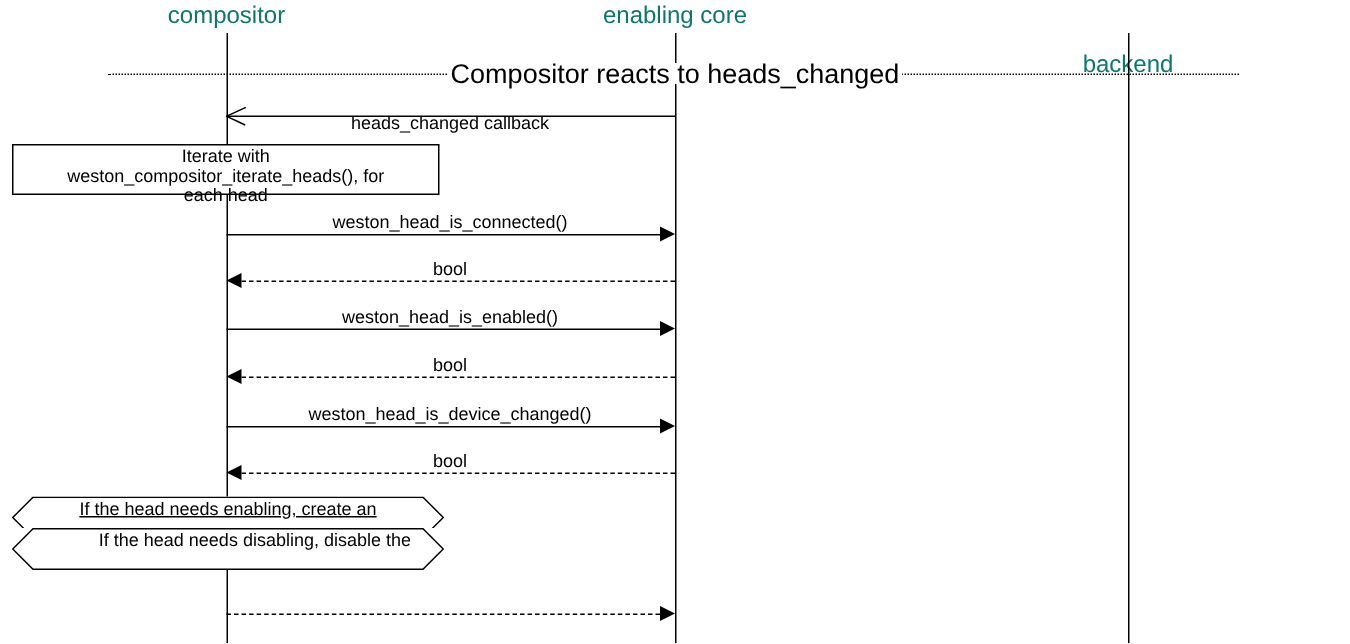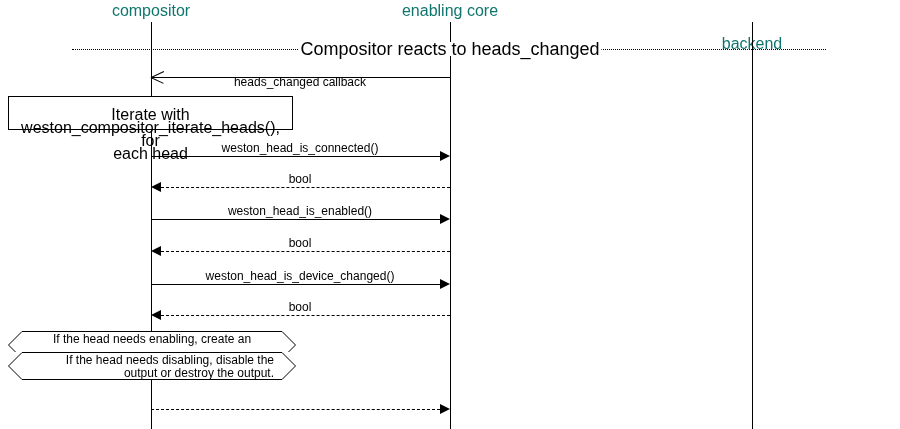--- a/index.html
+++ b/index.html
@@ -97,24 +97,24 @@
     transform-origin: 0 0;
   }
   .arrow-open-left::before { transform: rotate(-25deg); }
   .arrow-open-left::after  { transform: rotate(25deg); }
 
   .note-box {
     position: absolute;
     box-sizing: border-box;
     border: 1px solid #000000;
     background: #ffffff;
-    font-size: 16px;
+    font-size: 12px;
     line-height: 13px;
     text-align: center;
-    padding: 11px 4px;
+    padding: 1px 4px;
   }
   .condition-box {
     position: absolute;
     box-sizing: border-box;
     background: #ffffff;
     font-size: 12px;
     line-height: 13px;
     text-align: center;
   }
   .condition-box svg {
@@ -176,30 +176,29 @@
 
   <div class="msg-label" style="left:300px; top:300px;">bool</div>
   <div class="msg-line-dashed" style="left:161px; top:315px; width:289px;"></div>
   <div class="arrow-filled-left" style="left:151px; top:310px;"></div>
 
   <div class="condition-box" style="left:8px; top:331px; width:288px; height:28px;">
     <svg width="288" height="28" viewBox="0 0 288 28">
       <polygon points="14,0.5 274,0.5 287.5,14 274,27.5 14,27.5 0.5,14" fill="#ffffff" stroke="#000000" stroke-width="1"></polygon>
     </svg>
     <span class="condition-text">
-      <span style="display:block;">If the head needs enabling, create an</span>
+      <span style="display:block;text-decoration:underline;">If the head needs enabling, create an</span>
     </span>
   </div>
 
   <div class="condition-box" style="left:8px; top:352px; width:288px; height:28px;text-align:right;">
     <svg width="288" height="28" viewBox="0 0 288 28">
       <polygon points="14,0.5 274,0.5 287.5,14 274,27.5 14,27.5 0.5,14" fill="#ffffff" stroke="#000000" stroke-width="1"></polygon>
     </svg>
     <span class="condition-text">
       <span style="display:block;">If the head needs disabling, disable the</span>
-      <span style="display:block;">output or destroy the output.</span>
     </span>
   </div>
 
   <div class="msg-line-dashed" style="left:151px; top:409px; width:289px;"></div>
   <div class="arrow-filled-right" style="left:440px; top:404px;"></div>
 
 </div>
 
 </body></html>

